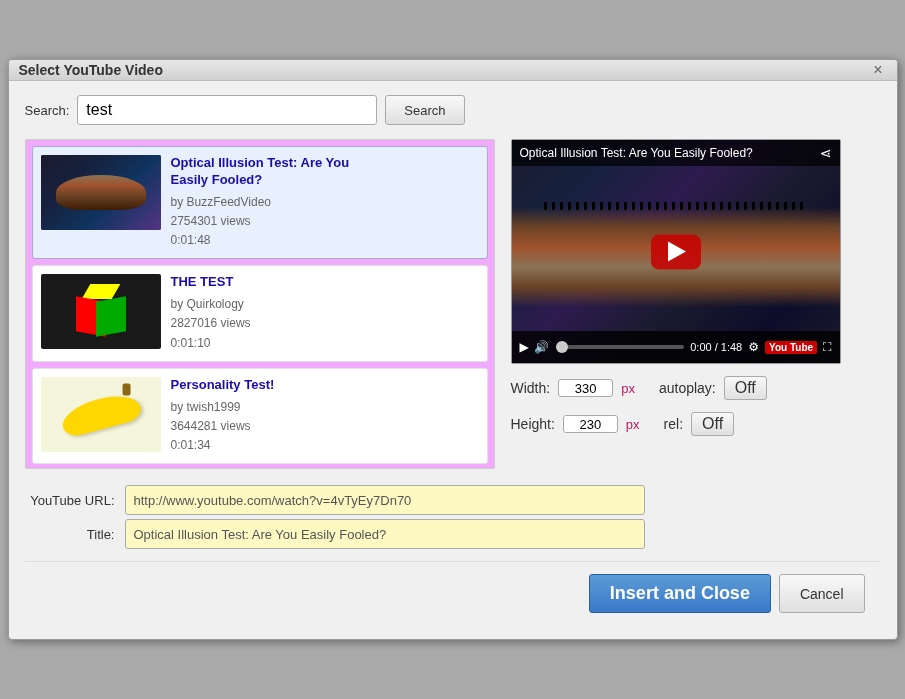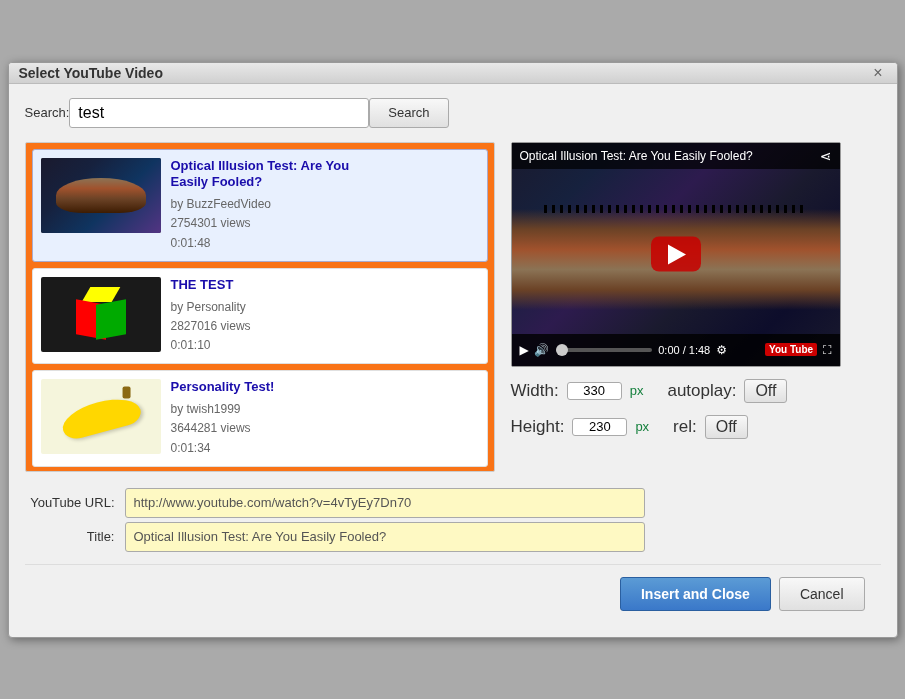--- a/index.html
+++ b/index.html
@@ -44,21 +44,21 @@
       padding: 0 4px;
       line-height: 1;
     }
     .dialog-body {
       padding: 14px 16px;
     }
     .search-row {
       display: flex;
       align-items: center;
       margin-bottom: 14px;
-      gap: 0;
+      gap: 8px;
     }
     .search-label {
       font-size: 13px;
       color: #333;
       white-space: nowrap;
     }
     .search-input {
       flex: 0 0 300px;
       height: 30px;
       border: 1px solid #aaa;
@@ -78,21 +78,21 @@
       font-weight: normal;
       color: #333;
     }
     .main-content {
       display: flex;
       gap: 16px;
     }
     .results-panel {
       flex: 0 0 470px;
       border: 1px solid #ccc;
-      background: #f97316;
+      background: #f0abfc;
       height: 330px;
       overflow: hidden;
       position: relative;
       border-radius: 2px;
     }
     .results-list {
       height: 100%;
       overflow-y: auto;
       padding: 6px;
       display: flex;
@@ -329,54 +329,53 @@
       color: #fff;
       font-size: 11px;
     }
     .yt-logo {
       color: #fff;
       font-size: 10px;
       background: #cc0000;
       padding: 1px 4px;
       border-radius: 2px;
       font-weight: bold;
-      margin-left: 32px;
     }
     .fullscreen-btn {
       color: #fff;
       font-size: 12px;
     }
     
     .settings-row {
       display: flex;
       align-items: center;
       gap: 24px;
       margin-top: 12px;
     }
     .setting-group {
       display: flex;
       align-items: center;
       gap: 8px;
     }
     .setting-label {
       color: #333;
-      font-size: 17px;
+      font-size: 14px;
     }
     .setting-input {
       width: 55px;
       height: 18px;
       border: 1px solid #aaa;
       border-radius: 3px;
       padding: 0 6px;
       font-size: 13px;
       text-align: center;
       background: #fff;
     }
     .setting-unit {
-      color: #15803d;
+      color: #be185d;
       font-size: 13px;
     }
     .setting-toggle {
       background: linear-gradient(to bottom, #f8f8f8, #e0e0e0);
       border: 1px solid #aaa;
       border-radius: 3px;
       padding: 2px 10px;
       font-size: 16px;
       cursor: pointer;
       color: #333;
@@ -419,21 +418,21 @@
       gap: 8px;
       border-top: 1px solid #ddd;
       margin-top: 12px;
     }
     .btn-insert {
       background: linear-gradient(to bottom, #5b9bd5, #3a78c9);
       color: #fff;
       border: 1px solid #2a5fa0;
       border-radius: 3px;
       padding: 8px 20px;
-      font-size: 14px;
+      font-size: 18px;
       font-weight: bold;
       cursor: pointer;
     }
     .btn-cancel {
       background: linear-gradient(to bottom, #f8f8f8, #e0e0e0);
       color: #333;
       border: 1px solid #aaa;
       border-radius: 3px;
       padding: 4px 20px;
       font-size: 14px;
@@ -485,21 +484,21 @@
               <div class="thumb-cube">
                 <div class="cube-shape">
                   <div class="cube-face-top"></div>
                   <div class="cube-face-left"></div>
                   <div class="cube-face-right"></div>
                 </div>
               </div>
             </div>
             <div class="result-info">
               <a class="result-title">THE TEST</a>
-              <div class="result-meta">by Personality</div>
+              <div class="result-meta">by Quirkology</div>
               <div class="result-meta">2827016 views</div>
               <div class="result-meta">0:01:10</div>
             </div>
           </div>
 
           <div class="result-item">
             <div class="result-thumb">
               <div class="thumb-banana">
                 <div class="banana-shape"></div>
               </div>

